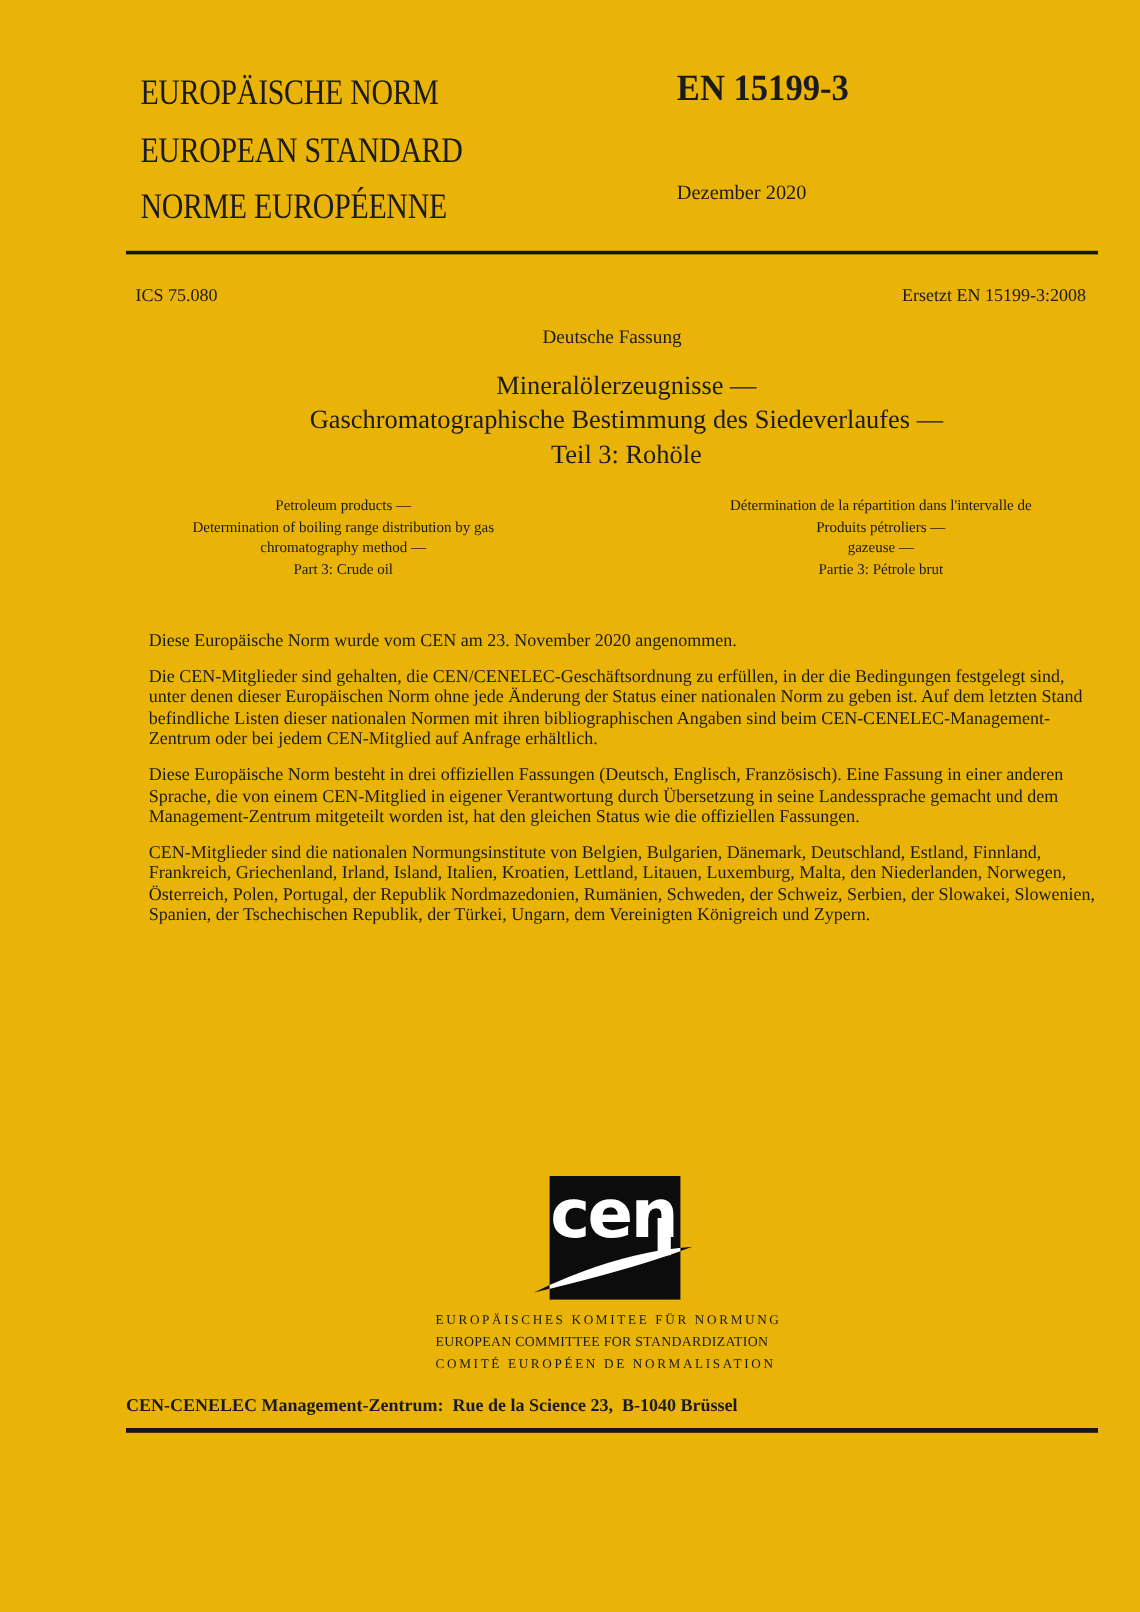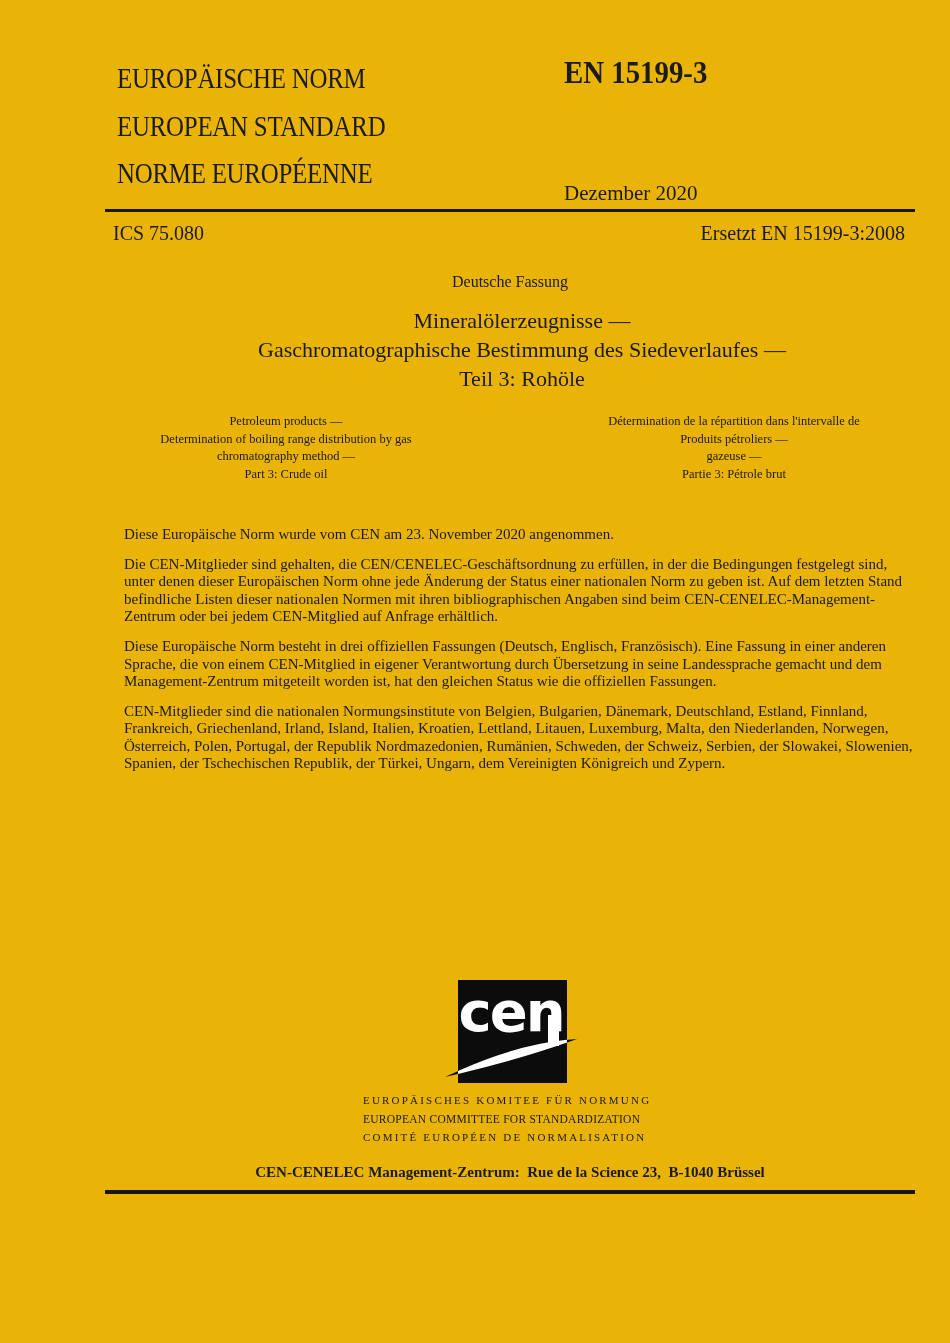--- a/index.html
+++ b/index.html
@@ -15,29 +15,29 @@
     letter-spacing:-0.3px; transform:scaleX(0.83); transform-origin:left top;
     white-space:nowrap;
   }
   .mast-line.l0 { top:63px; }
   .mast-line.l1 { top:111px; }
   .mast-line.l2 { top:158px; }
   .doc-number {
     position:absolute; left:564px; top:57px; font-size:31px; font-weight:bold;
     line-height:1; transform:scaleX(0.93); transform-origin:left top; white-space:nowrap;
   }
-  .doc-date { position:absolute; left:564px; top:183px; font-size:21px; line-height:1; }
+  .doc-date { position:absolute; left:564px; top:152px; font-size:17px; line-height:1; }
   
   .rule { position:absolute; left:105px; width:810px; background:#161616; }
   .rule-top { top:209px; height:3px; }
   .rule-bottom { top:1190px; height:4px; }
   
   .meta-row {
-    position:absolute; left:113px; top:221px; width:792px;
-    display:flex; justify-content:space-between; font-size:20px; line-height:1.2;
+    position:absolute; left:113px; top:238px; width:792px;
+    display:flex; justify-content:space-between; font-size:15px; line-height:1.2;
   }
   
   .fassung {
     position:absolute; left:105px; top:272px; width:810px;
     text-align:center; font-size:16px; line-height:1.2;
   }
   .title-de {
     position:absolute; left:117px; top:306px; width:810px;
     text-align:center; font-size:22px; line-height:29px;
   }
@@ -54,21 +54,21 @@
   .committee {
     position:absolute; left:363px; top:1091px; font-size:11px; line-height:18.5px;
     white-space:nowrap;
   }
   .committee .c0, .committee .c2 { letter-spacing:2.2px; }
   .committee .c1 { font-size:11.5px; letter-spacing:0.25px; }
   .committee span { display:block; }
   
   .footer-address {
     position:absolute; left:105px; top:1163px; width:810px;
-    text-align:center; font-weight:bold; font-size:15px; line-height:1.2;
+    text-align:left; font-weight:bold; font-size:15px; line-height:1.2;
     white-space:pre-wrap;
   }
 </style>
 </head>
 <body>
 
 <div class="page">
 
   <div class="mast-line l0">EUROPÄISCHE NORM</div>
   <div class="mast-line l1">EUROPEAN STANDARD</div>

